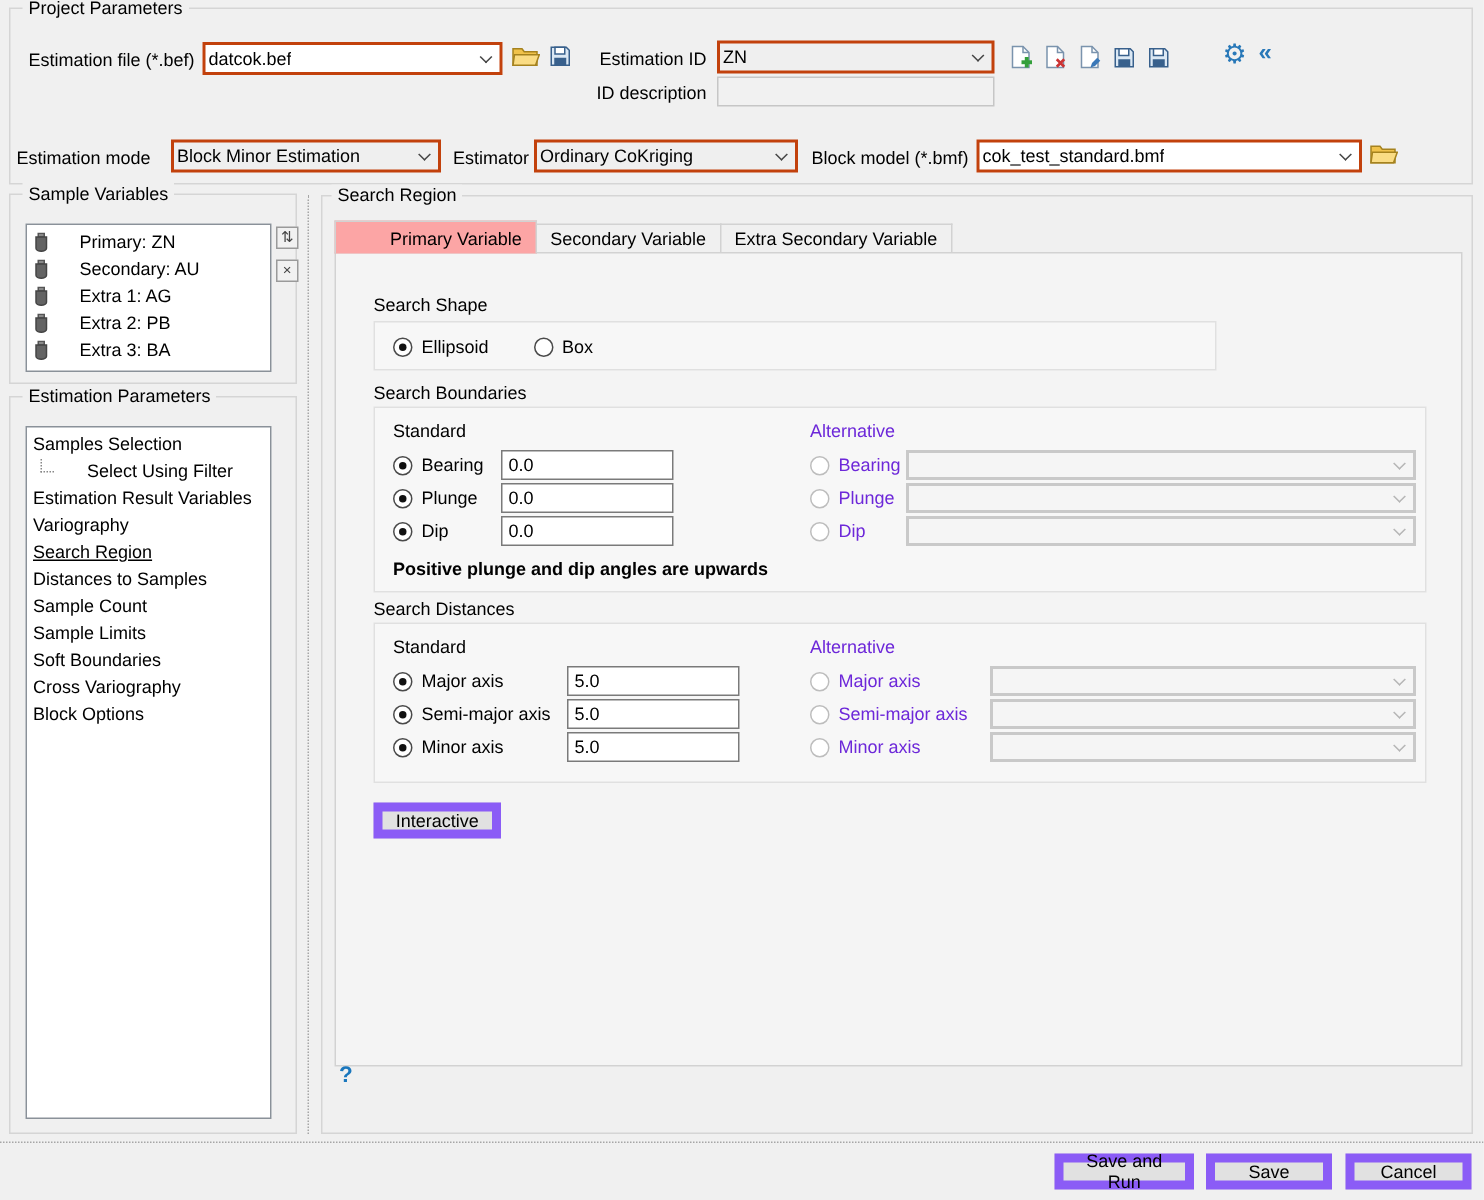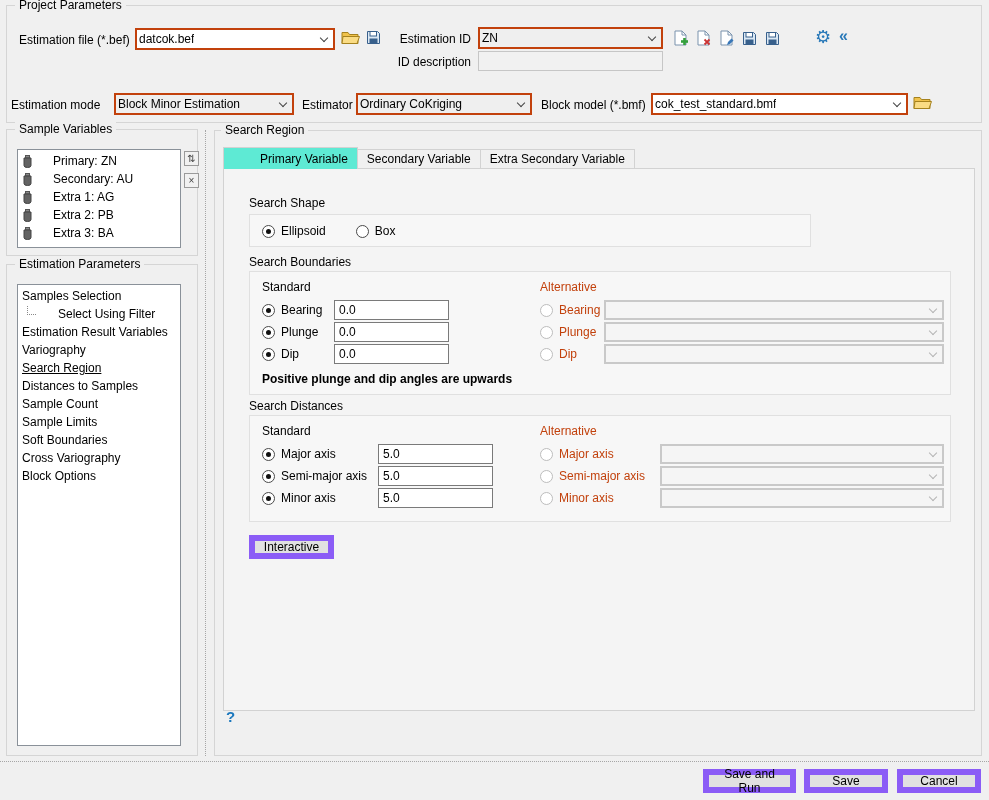--- a/index.html
+++ b/index.html
@@ -6,21 +6,21 @@
   html,body { margin:0; padding:0; }
   body {
     position:relative; width:989px; height:800px; overflow:hidden;
     background:#f0f0f0; color:#000;
     font-family:"Liberation Sans","DejaVu Sans",sans-serif; font-size:12px;
   }
   .group { position:absolute; border:1px solid #d5d5d5; }
   .gtitle { position:absolute; top:-8px; left:8px; background:#f0f0f0; padding:0 4px; white-space:nowrap; }
   .lbl { position:absolute; white-space:nowrap;text-align:center; }
   .lbl.r { text-align:right; }
-  .gray-txt { color:#c2410c; }
+  .gray-txt { color:#6d28d9; }
   .combo { position:absolute; height:22px; background:#fff; border:2px solid #c2410c;
            display:flex; align-items:center; padding:0 20px 0 2px; }
   .combo .cv { white-space:nowrap; overflow:hidden; }
   .combo .arrow { position:absolute; right:0; top:0; width:18px; height:100%;
                   display:flex; align-items:center; justify-content:center; }
   .chev { width:6px; height:6px; border-right:1.4px solid #444; border-bottom:1.4px solid #444;
           transform:rotate(45deg); margin-top:-3px; }
   .combo.grayc { background:#efefef; }
   .combo.disabled { background:#f5f5f5; border-color:#c9c9c9; height:20px; }
   .combo.disabled .chev { border-color:#b5b5b5; }
@@ -37,21 +37,21 @@
   .litem { display:flex; align-items:center; gap:20px; height:18px; padding:0 4px; white-space:nowrap; cursor:default; }
   .litem.sel > span { text-decoration:underline; }
   .treeline { display:inline-block; width:9px; height:9px; border-left:1px dotted #888;
               border-bottom:1px dotted #888; margin:0 2px 7px 5px; }
   .iconbtn { display:flex; align-items:center; justify-content:center; cursor:default; }
   .smallbtn { position:absolute; width:15px; height:15px; border:1px solid #9a9a9a; background:#f1f1f1;
               display:flex; align-items:center; justify-content:center; font-size:10px; color:#444; }
   .tabs { position:absolute; display:flex; align-items:flex-end; height:22px; }
   .tab { display:flex; align-items:center; padding:0 9px; border:1px solid #d2d2d2; border-bottom:none;
          background:#f0f0f0; height:19px; margin-bottom:1px; margin-right:-1px; white-space:nowrap; }
-  .tab.active { height:22px; margin-bottom:0; background:#5eead4; z-index:2;padding-left:36px; }
+  .tab.active { height:22px; margin-bottom:0; background:#fca5a5; z-index:2;padding-left:36px; }
   .tabpanel { position:absolute; background:#f4f4f4; border:1px solid #d2d2d2; }
   .secbox { position:absolute; border:1px solid #e0e0e0; background:#f7f7f7; }
   .note { position:absolute; font-weight:bold; white-space:nowrap; }
   .btn { position:absolute; display:flex; align-items:center; justify-content:center;
          background:#e1e1e1; border:6px solid #8b5cf6; font:inherit; cursor:default; }
   .accent { color:#2878b8; }
   .vsplit { position:absolute; left:205px; top:130px; height:626px; width:0; border-left:1px dotted #a6a6a6; }
   .hsplit { position:absolute; left:0; top:761px; width:989px; height:0; border-top:1px dotted #a6a6a6; }
   .help { position:absolute; font-weight:bold; font-size:15px; color:#1a77bd; cursor:default; }
   svg { display:block; }

